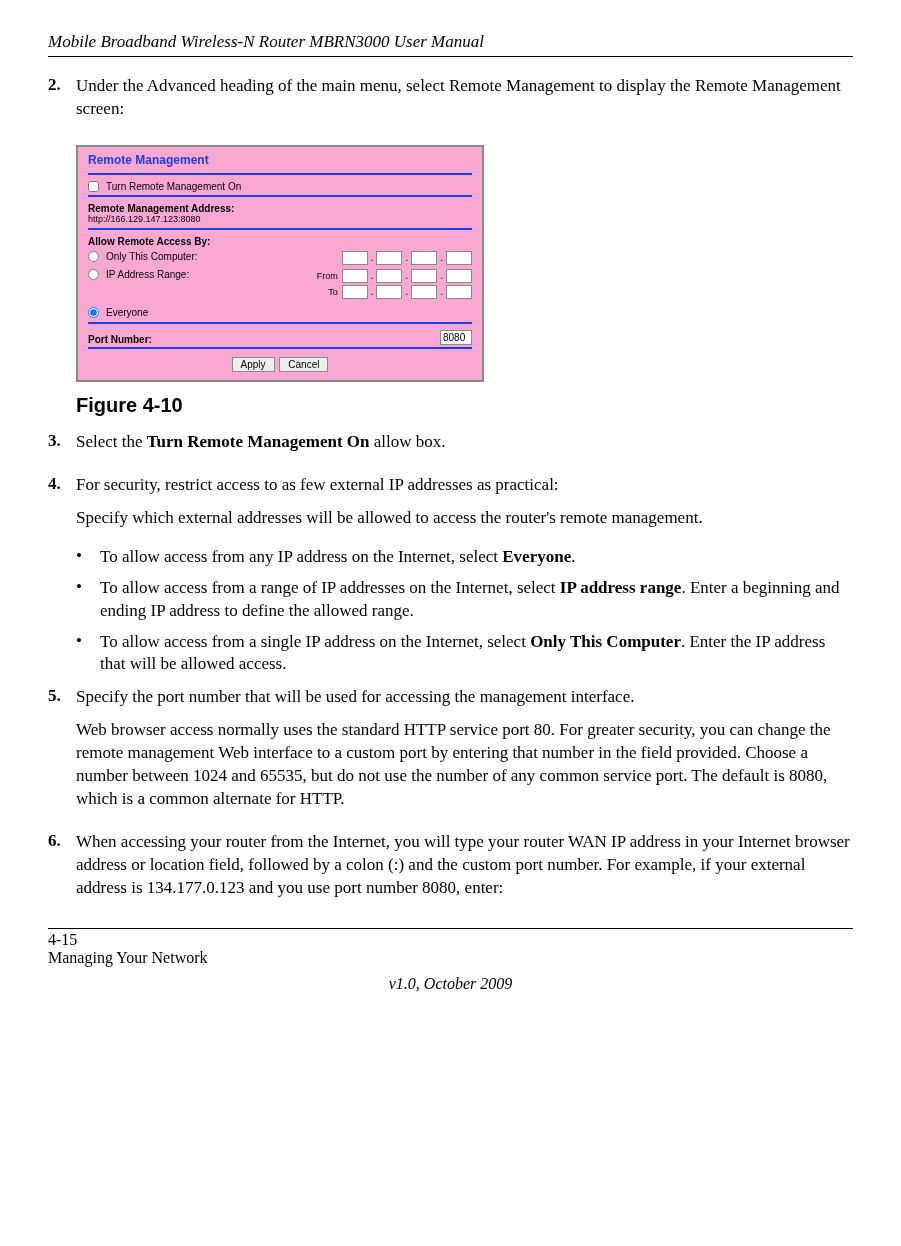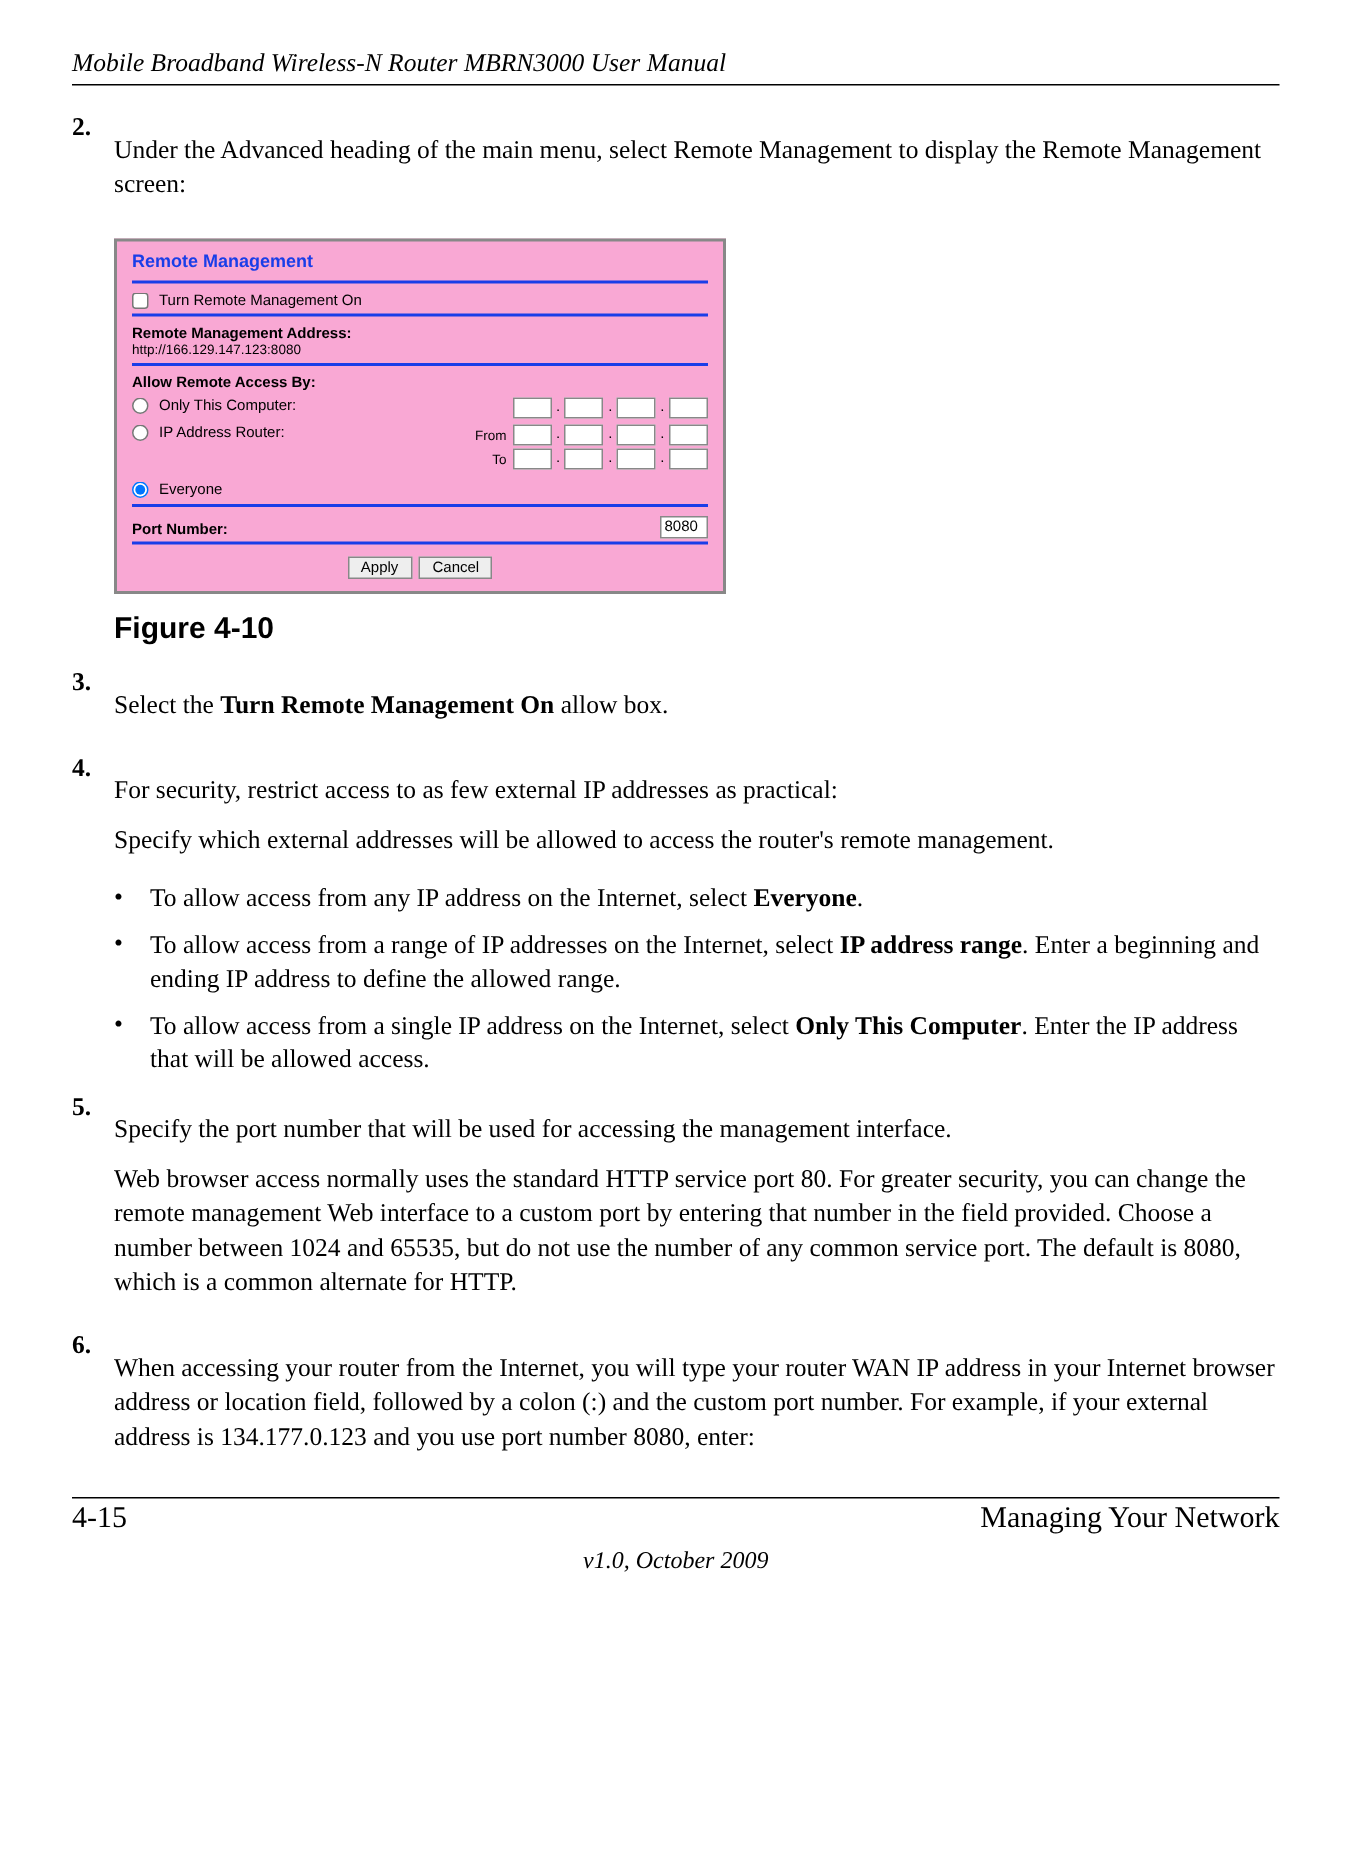--- a/index.html
+++ b/index.html
@@ -26,21 +26,20 @@
     display: flex;
     margin: 10px 0 6px 0;
   }
   .step-num {
     font-weight: bold;
     width: 28px;
     flex-shrink: 0;
   }
   .step-body {
     flex: 1;
-    margin-top: 14px;
   }
   .step-body p {
     margin: 0 0 10px 0;
     line-height: 1.35;
   }
   .bullet {
     display: flex;
     margin: 6px 0 8px 28px;
   }
   .bullet-mark {
@@ -161,22 +160,23 @@
 
   
   .footer-rule {
     border: none;
     border-top: 1.5px solid #000;
     margin: 18px 0 2px 0;
   }
   .footer {
     display: flex;
     justify-content: space-between;
-    font-size: 20px;
+    font-size: 16px;
     margin-top: 2px;
+    flex-direction: column;
   }
   .footer-center {
     text-align: center;
     font-style: italic;
     font-size: 16px;
     margin-top: 8px;
   }
 </style>
 </head>
 <body>
@@ -218,21 +218,21 @@
         <input class="octet" style="">
           <span class="dot">.</span>
         <input class="octet" style="">
       </div>
     </div>
   </div>
 
   <div class="radio-row">
     <div class="radio-left">
       <input type="radio" name="access" style="">
-      <label>IP Address Router:</label>
+      <label>IP Address Range:</label>
     </div>
     <div class="radio-right">
       <div class="ip-line">
         <span class="lbl">From</span>
         <input class="octet" style="">
           <span class="dot">.</span>
         <input class="octet" style="">
           <span class="dot">.</span>
         <input class="octet" style="">
           <span class="dot">.</span>

